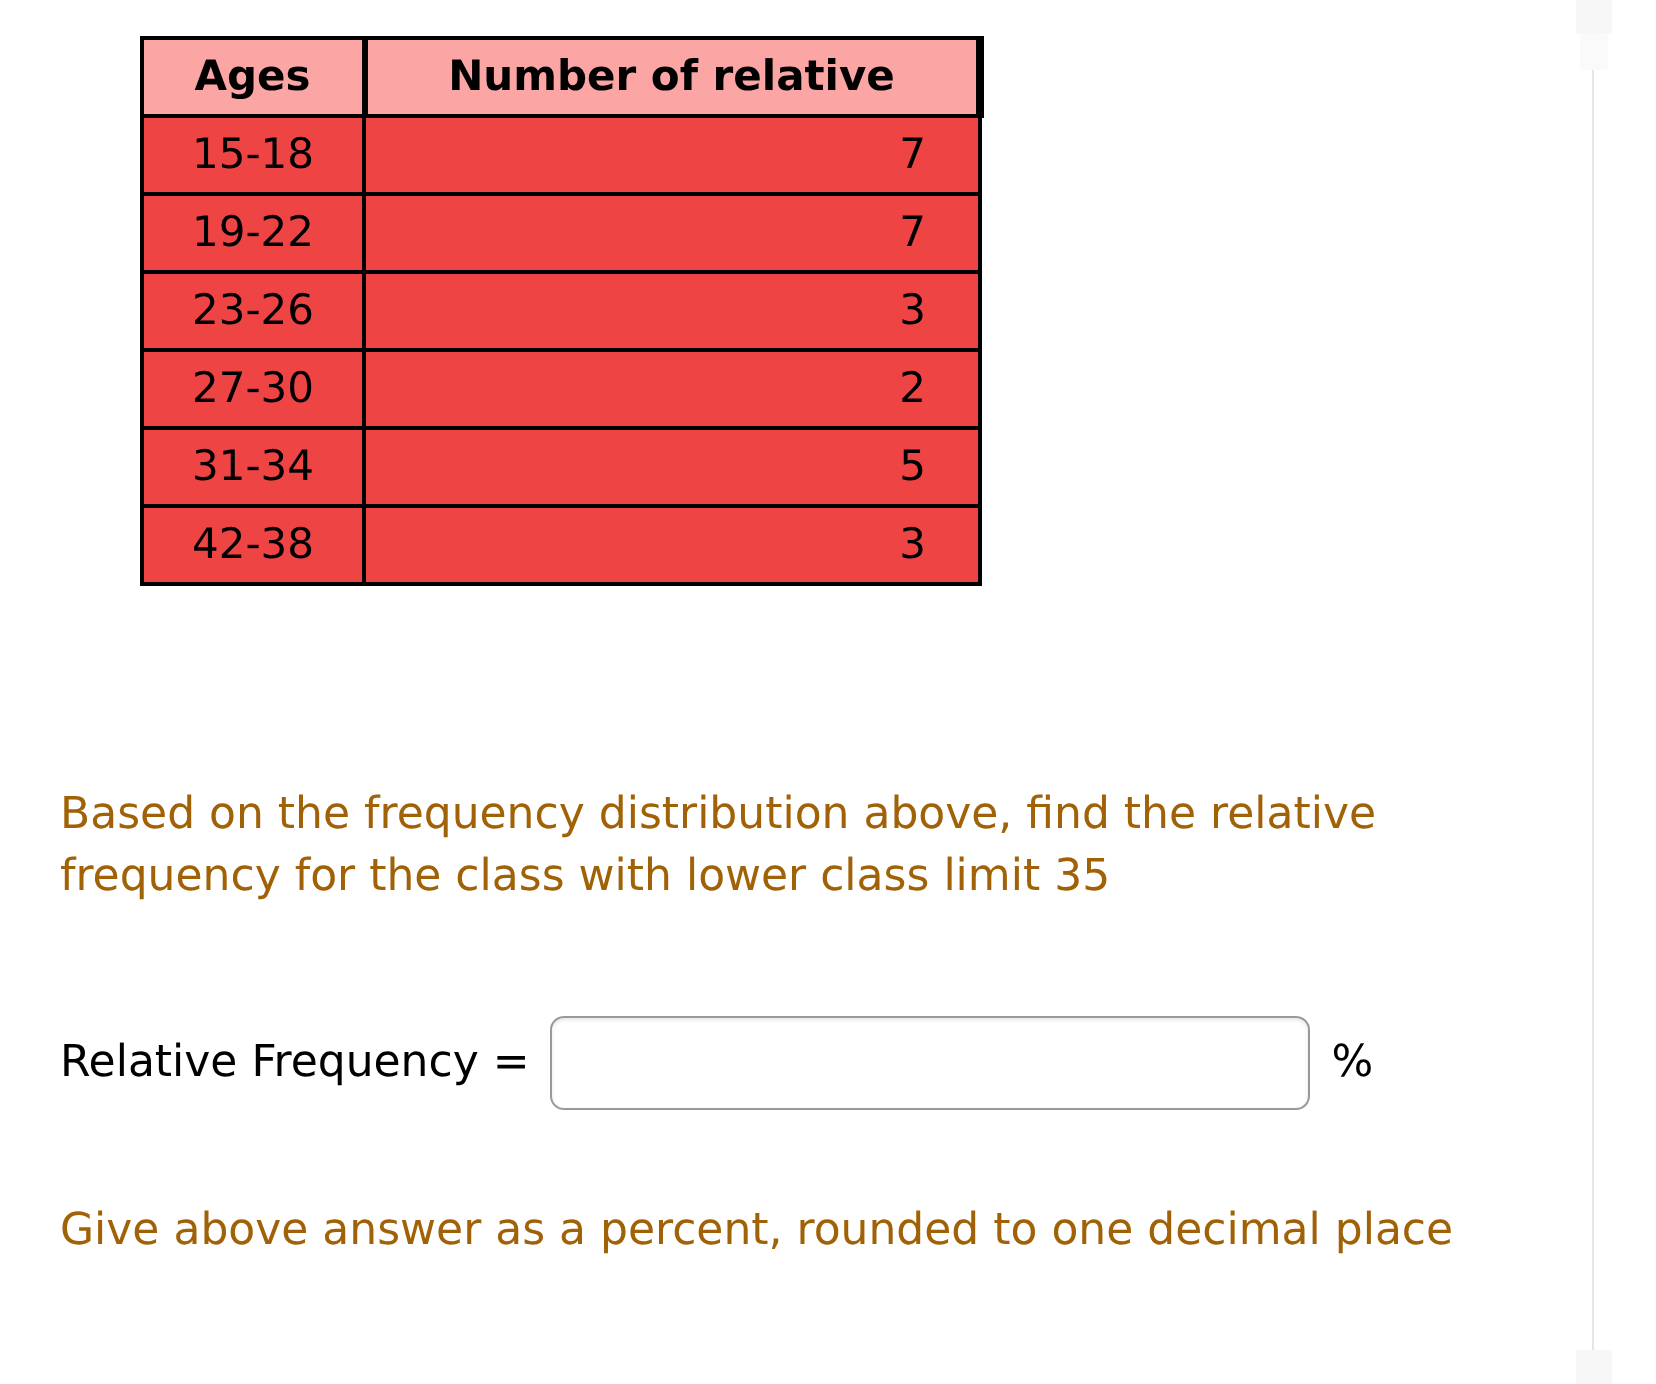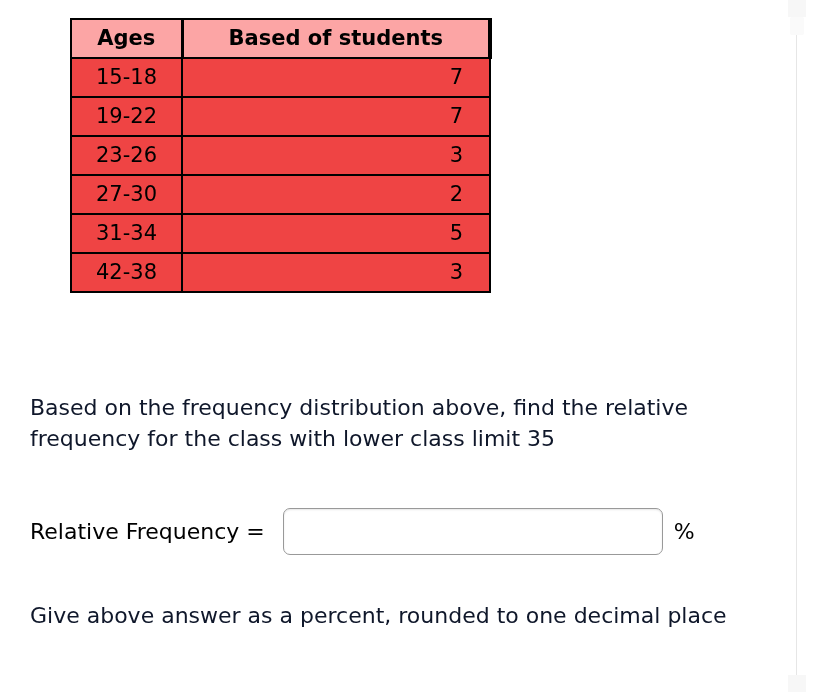--- a/index.html
+++ b/index.html
@@ -56,21 +56,21 @@
     text-align: right;
     padding-right: 26px;
     border-left-width: 2px;
   }
 
   
   .qtext {
     position: absolute;
     font-size: 22px;
     line-height: 31px;
-    color: #0f172a;
+    color: #a16207;
   }
   #question-prompt {
     left: 30px;
     top: 392px;
     width: 768px;
   }
   #answer-note {
     left: 30px;
     top: 600px;
     width: 740px;
@@ -81,21 +81,21 @@
     position: absolute;
     left: 30px;
     top: 503px;
     display: flex;
     align-items: center;
     height: 56px;
   }
   #answer-label {
     font-size: 22px;
     white-space: nowrap;
-    margin-right: 18px;
+    margin-right: 10px;
   }
   #relative-frequency-input {
     width: 380px;
     height: 47px;
     box-sizing: border-box;
     border: 1px solid #999999;
     border-radius: 7px;
     background: #ffffff;
     font-family: "DejaVu Sans", sans-serif;
     font-size: 20px;
@@ -149,21 +149,21 @@
 
 <div id="freq-table-wrap">
   <table class="freq">
     <colgroup>
         <col class="c-ages">
         <col class="c-count">
       </colgroup>
     <thead>
       <tr>
         <th class="th-ages">Ages</th>
-        <th class="th-count">Based of students</th>
+        <th class="th-count">Number of relative</th>
       </tr>
     </thead>
     <tbody>
       <tr>
         <td class="td-ages">15-18</td>
         <td class="td-count">7</td>
       </tr>
       <tr>
         <td class="td-ages">19-22</td>
         <td class="td-count">7</td>

